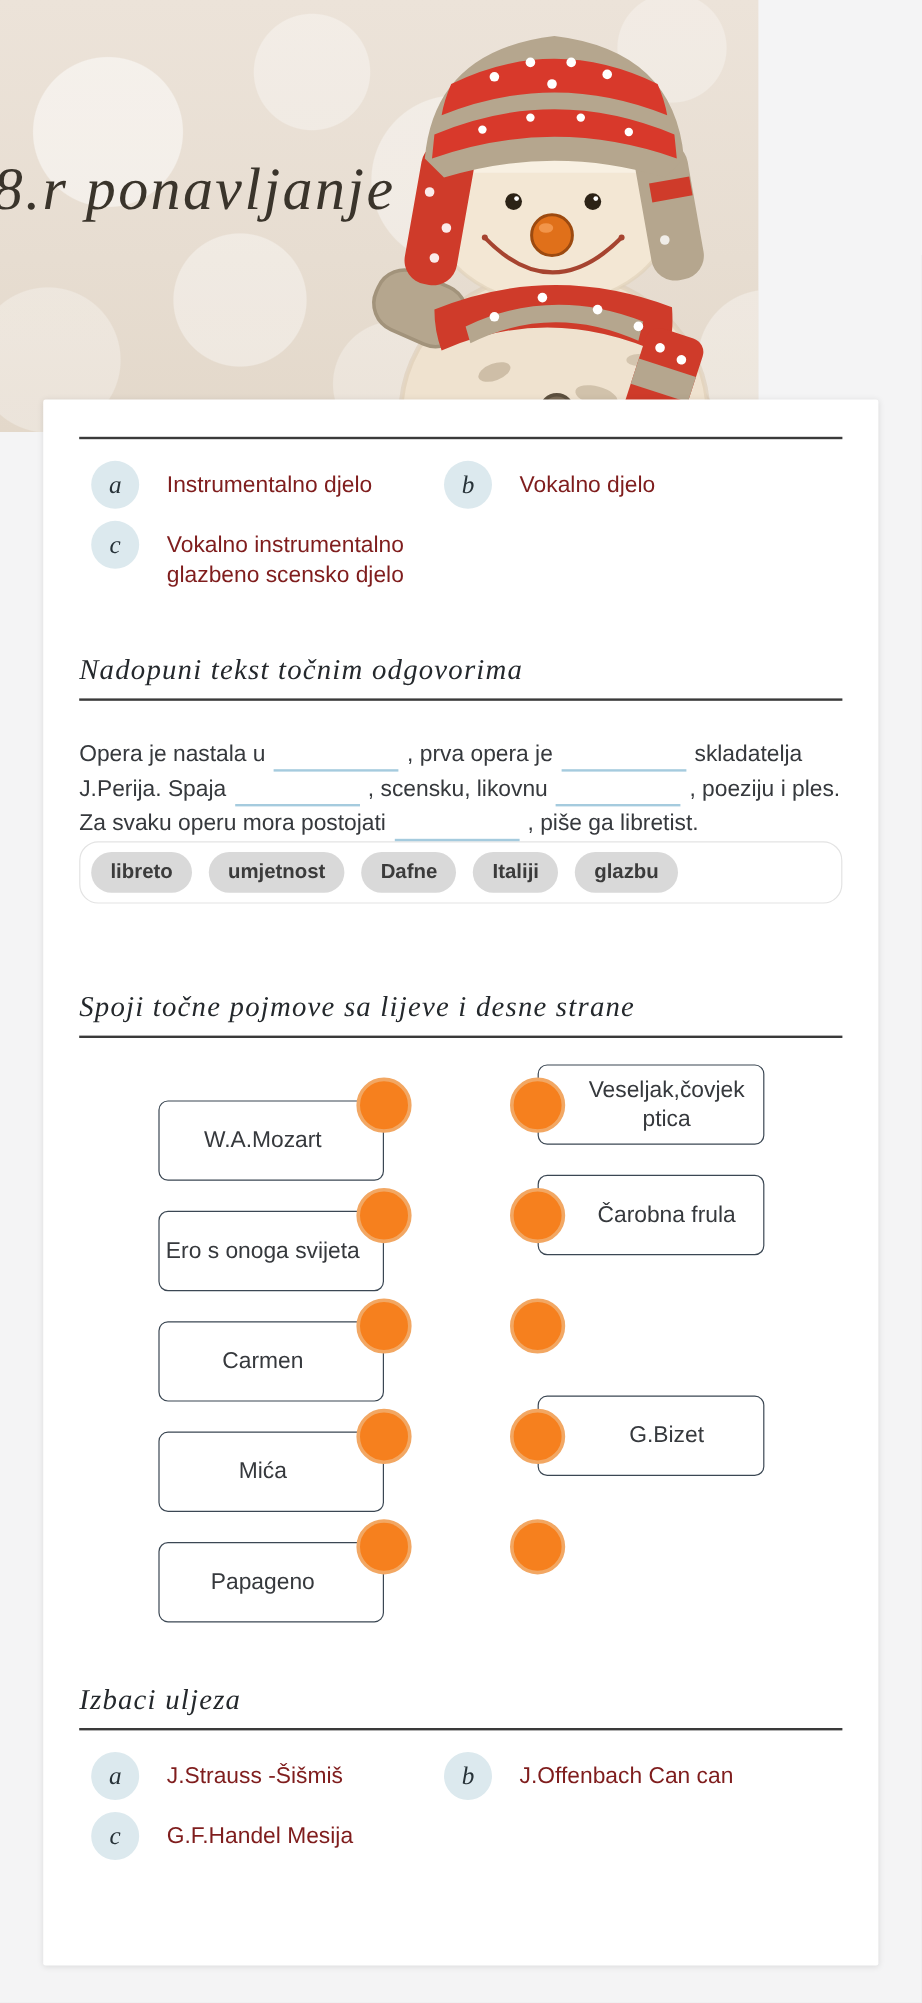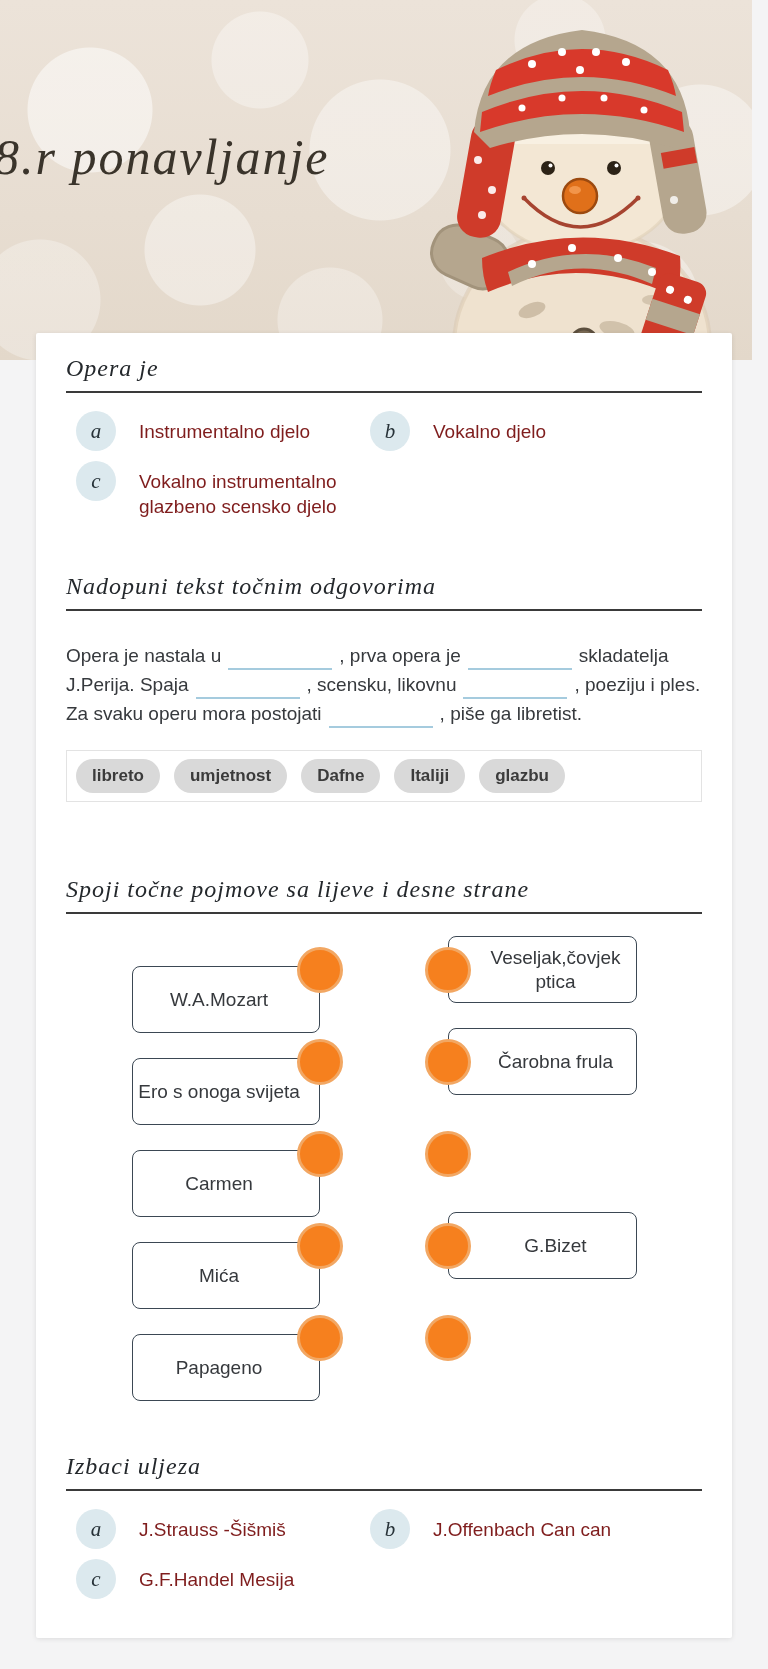--- a/index.html
+++ b/index.html
@@ -2,21 +2,21 @@
 <html><head>
 <meta charset="utf-8">
 <style>
   * { margin:0; padding:0; box-sizing:border-box; }
   html,body { background:#e9e9ea; }
   body { font-family:"Liberation Sans", sans-serif; }
   .page { position:relative; width:768px; height:1669px; margin:0 auto;
           background:#f4f4f5; overflow:hidden; }
 
   
-  .banner { position:absolute; top:0; left:0; width:752px; height:360px; overflow:hidden;
+  .banner { position:absolute; top:0; left:0; width:632px; height:360px; overflow:hidden;
     background:
       radial-gradient(circle at 90px 110px,  rgba(255,255,255,.50) 0 62px, rgba(255,255,255,0) 63px),
       radial-gradient(circle at 260px 60px,  rgba(255,255,255,.35) 0 48px, rgba(255,255,255,0) 49px),
       radial-gradient(circle at 380px 150px, rgba(255,255,255,.40) 0 70px, rgba(255,255,255,0) 71px),
       radial-gradient(circle at 200px 250px, rgba(255,255,255,.38) 0 55px, rgba(255,255,255,0) 56px),
       radial-gradient(circle at 40px 300px,  rgba(255,255,255,.30) 0 60px, rgba(255,255,255,0) 61px),
       radial-gradient(circle at 330px 320px, rgba(255,255,255,.30) 0 52px, rgba(255,255,255,0) 53px),
       radial-gradient(circle at 560px 40px,  rgba(255,255,255,.30) 0 45px, rgba(255,255,255,0) 46px),
       radial-gradient(circle at 700px 150px, rgba(255,255,255,.40) 0 65px, rgba(255,255,255,0) 66px),
       radial-gradient(circle at 640px 300px, rgba(255,255,255,.35) 0 58px, rgba(255,255,255,0) 59px),
@@ -45,21 +45,21 @@
     background:#dce9ee; display:flex; align-items:center; justify-content:center;
     font-family:cursive; font-style:italic; font-size:21px; color:#273238; }
   .choice-label { font-size:19px; line-height:25px; color:#7f1d1d;
     padding-top:8px; max-width:218px; }
 
   
   .fill-text { margin-top:30px; }
   .fill-line { font-size:19px; line-height:29px; color:#36393d; white-space:nowrap; }
   .blank { display:inline-block; width:104px; height:1.05em;
     border-bottom:2px solid #a5cbde; margin:0 7px; vertical-align:bottom; }
-  .bank { margin-top:22px; border:1.5px solid #e3e3e3; border-radius:0;
+  .bank { border:1.5px solid #e3e3e3; border-radius:16px;
     padding:8px 9px; display:flex; gap:14px; align-items:center; }
   .chip { background:#d9d9d9; border-radius:17px; padding:7px 16px;
     font-size:17px; font-weight:700; color:#3b3b3b; }
 
   
   .match-rows { margin-top:22px; }
   .match-row { position:relative; width:636px; height:67px; margin-bottom:25px; }
   .mbox { position:absolute; top:0; height:67px; background:#fff;
     border:1.5px solid #3b4753; border-radius:8px;
     display:flex; align-items:center; justify-content:center; text-align:center;
@@ -152,21 +152,20 @@
           <circle cx="272" cy="296" r="4" fill="#fff"></circle>
         <circle cx="260" cy="340" r="4" fill="#fff"></circle>
       </g>
     </svg>
     <h1 class="banner-title">8.r ponavljanje</h1>
   </header>
 
   <main class="card">
 
     <section>
-      <h2 class="section-title">Opera je</h2>
       <hr class="rule">
       <div class="choice-grid">
           <div class="choice">
             <span class="letter">a</span>
             <span class="choice-label">Instrumentalno djelo</span>
           </div>
           <div class="choice">
             <span class="letter">b</span>
             <span class="choice-label">Vokalno djelo</span>
           </div>

